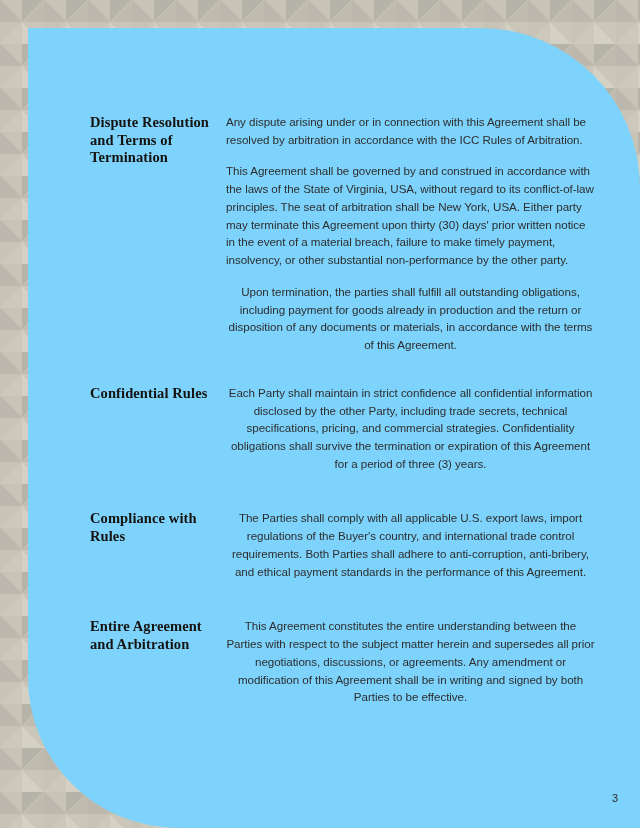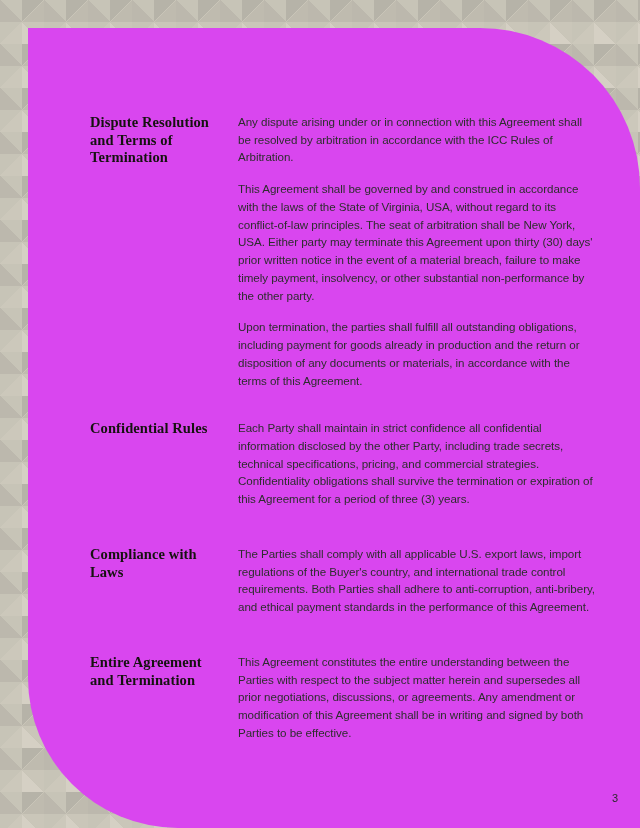--- a/index.html
+++ b/index.html
@@ -38,21 +38,21 @@
     opacity: .85;
   }
 
   
   #page-card {
     position: absolute;
     left: 28px;
     top: 28px;
     width: 612px;
     height: 800px;
-    background: #d946ef;
+    background: #7dd3fc;
     border-top-right-radius: 160px;
     border-bottom-left-radius: 150px;
   }
 
   
   #content {
     position: absolute;
     left: 62px;
     top: 85px;
     width: 505px;
@@ -78,25 +78,24 @@
   }
 
   .section-body {
     flex: 1 1 auto;
     padding-left: 8px;
     font-family: "Liberation Sans", sans-serif;
     font-size: 11.6px;
     line-height: 1.53;
     color: #2d2d2d;
     letter-spacing: -.05px;
-    margin-left: 12px;
   }
 
   .section-body p { margin: 0 0 14px 0; }
-  .section-body p:last-child { margin-bottom: 0; }
+  .section-body p:last-child { margin-bottom: 0; text-align: center; }
 
   
   #section-dispute  { margin-bottom: 30px; }
   #section-confid   { margin-bottom: 37px; }
   #section-compli   { margin-bottom: 37px; }
 
   
   #page-number {
     position: absolute;
     right: 22px;
@@ -127,28 +126,28 @@
     </div>
 
     <div class="section" id="section-confid">
       <div class="section-heading">Confidential Rules</div>
       <div class="section-body">
         <p>Each Party shall maintain in strict confidence all confidential information disclosed by the other Party, including trade secrets, technical specifications, pricing, and commercial strategies. Confidentiality obligations shall survive the termination or expiration of this Agreement for a period of three (3) years.</p>
       </div>
     </div>
 
     <div class="section" id="section-compli">
-      <div class="section-heading">Compliance with Laws</div>
+      <div class="section-heading">Compliance with Rules</div>
       <div class="section-body">
         <p>The Parties shall comply with all applicable U.S. export laws, import regulations of the Buyer's country, and international trade control requirements. Both Parties shall adhere to anti-corruption, anti-bribery, and ethical payment standards in the performance of this Agreement.</p>
       </div>
     </div>
 
     <div class="section" id="section-entire">
-      <div class="section-heading">Entire Agreement and Termination</div>
+      <div class="section-heading">Entire Agreement and Arbitration</div>
       <div class="section-body">
         <p>This Agreement constitutes the entire understanding between the Parties with respect to the subject matter herein and supersedes all prior negotiations, discussions, or agreements. Any amendment or modification of this Agreement shall be in writing and signed by both Parties to be effective.</p>
       </div>
     </div>
 
   </div>
 
   <div id="page-number">3</div>
 
 </div>

